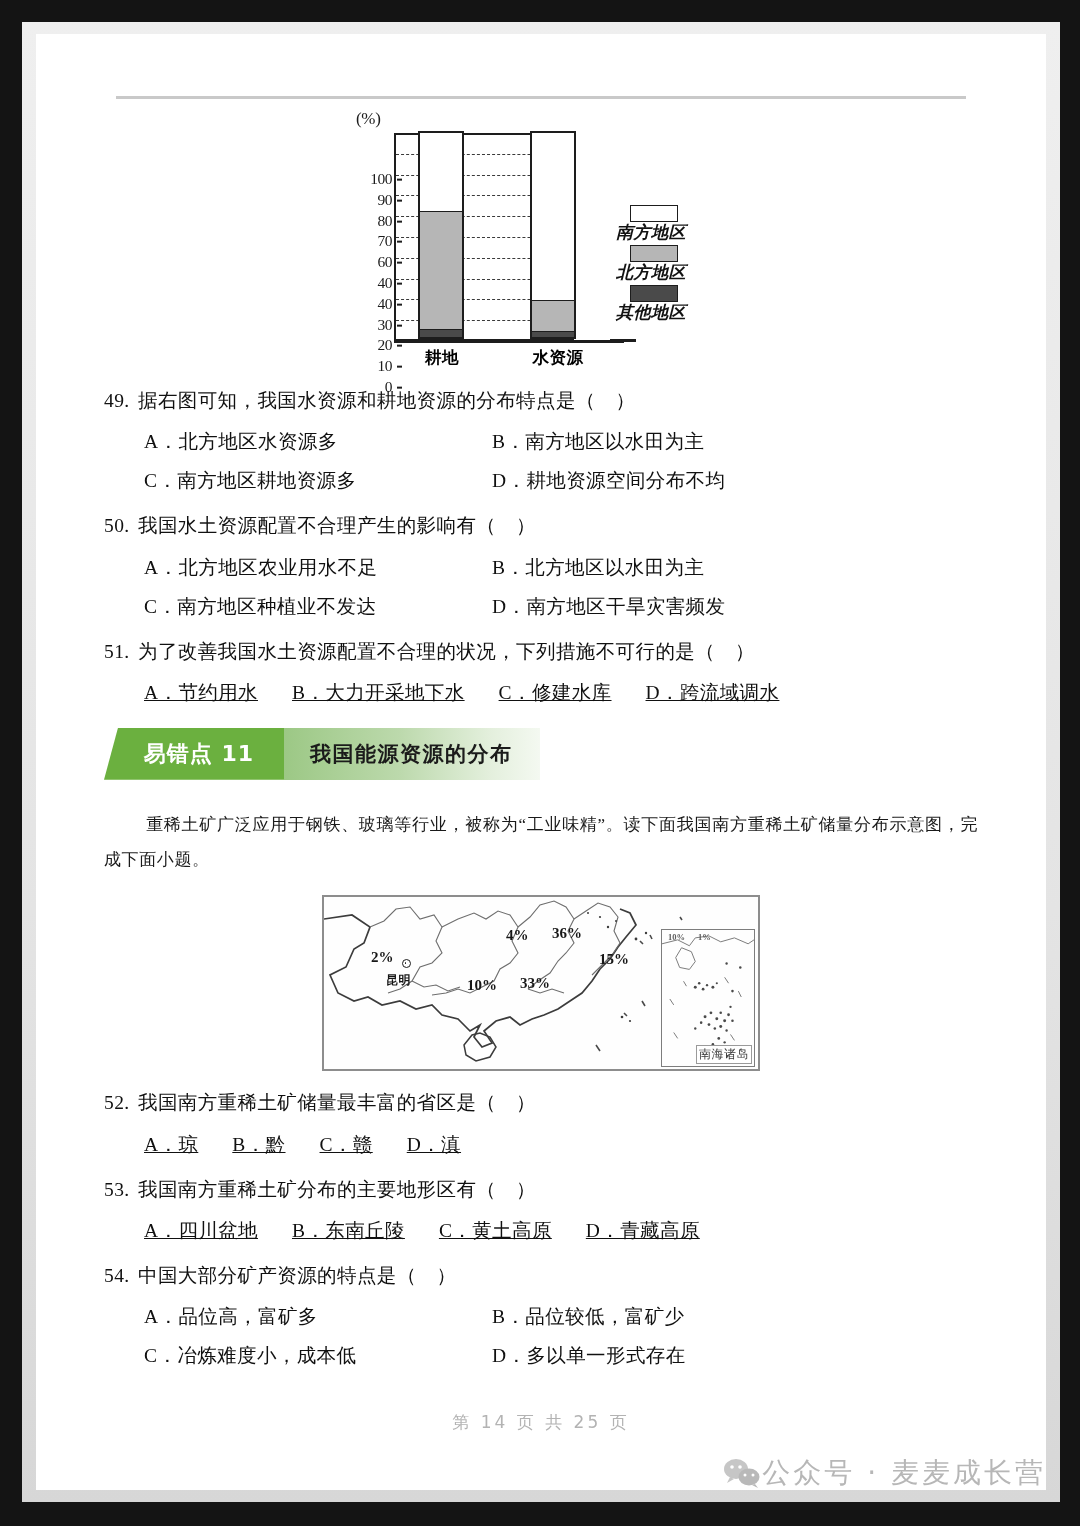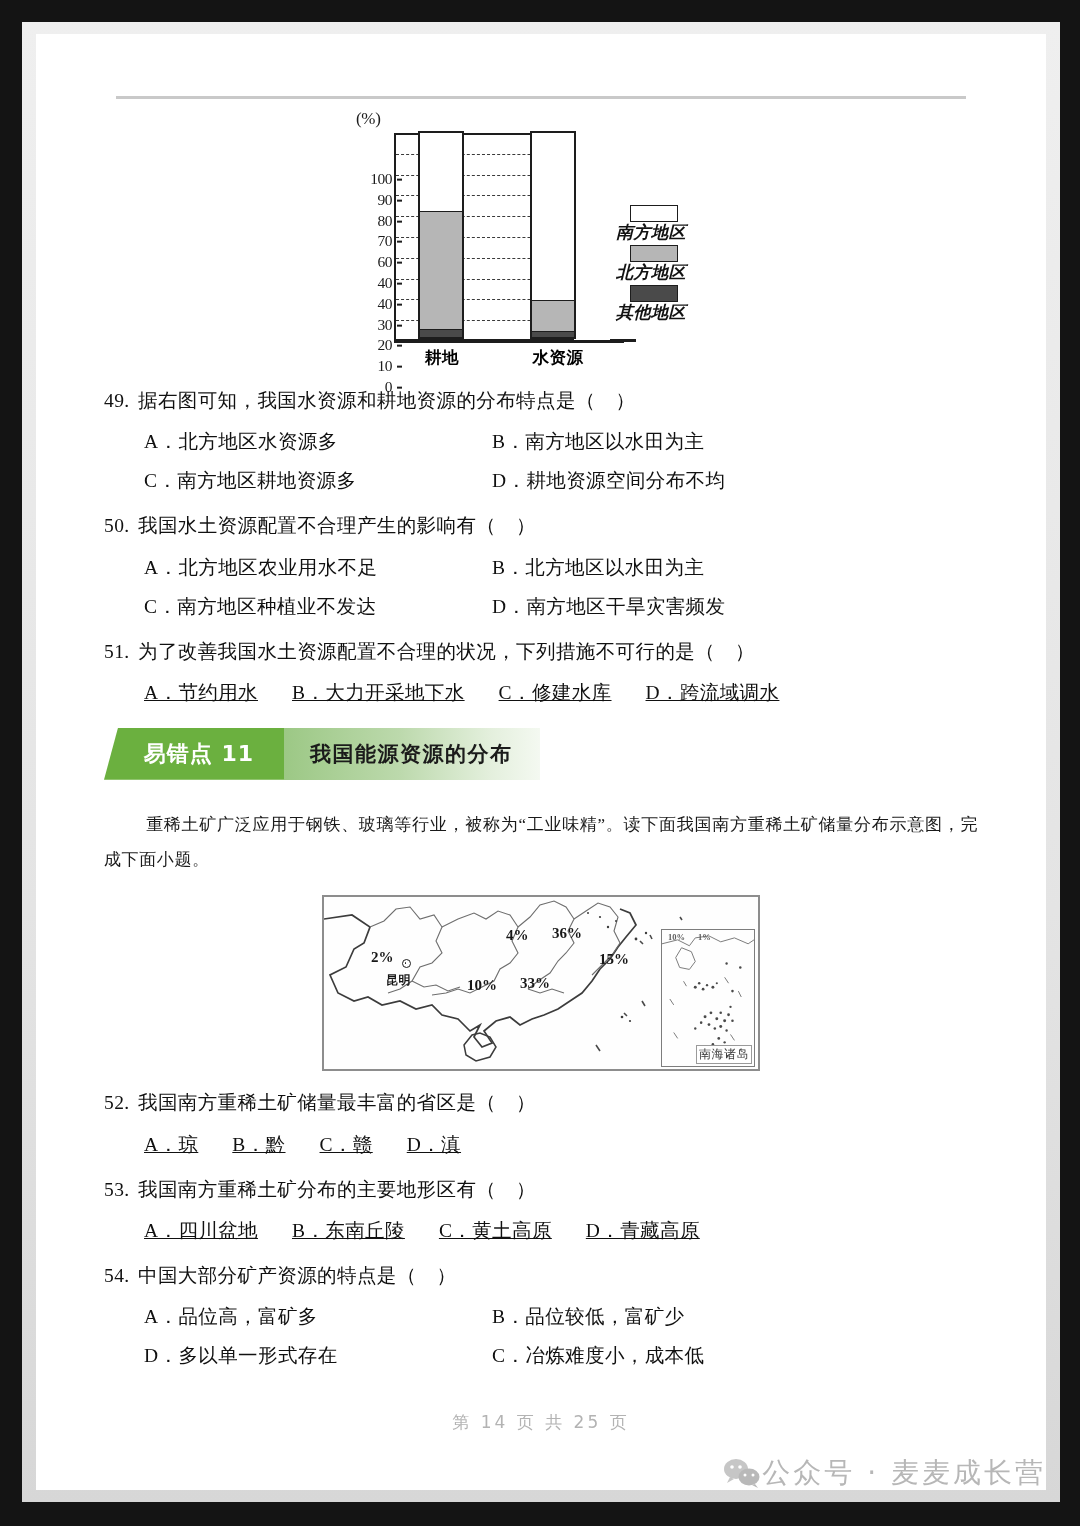--- a/index.html
+++ b/index.html
@@ -581,22 +581,22 @@
             </div>
           </div>
           <div class="q-block">
             <div class="q-stem"><span class="q-num">54.</span><span>中国大部分矿产资源的特点是（　）</span></div>
             <div class="opts two-col">
               <div class="opt-row">
                 <span class="opt">A．品位高，富矿多</span>
                 <span class="opt">B．品位较低，富矿少</span>
               </div>
               <div class="opt-row">
+                <span class="opt">C．冶炼难度小，成本低</span>
                 <span class="opt">D．多以单一形式存在</span>
-                <span class="opt">C．冶炼难度小，成本低</span>
               </div>
             </div>
           </div>
         </div>
 
     <div class="page-footer">第 14 页 共 25 页</div>
   </div>
 
   <div class="watermark">
     <div class="wechat-icon">

